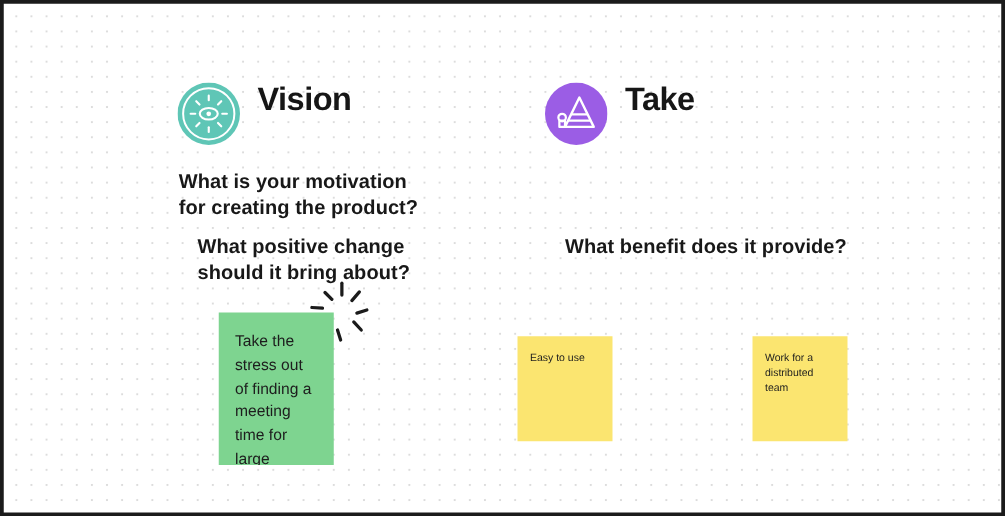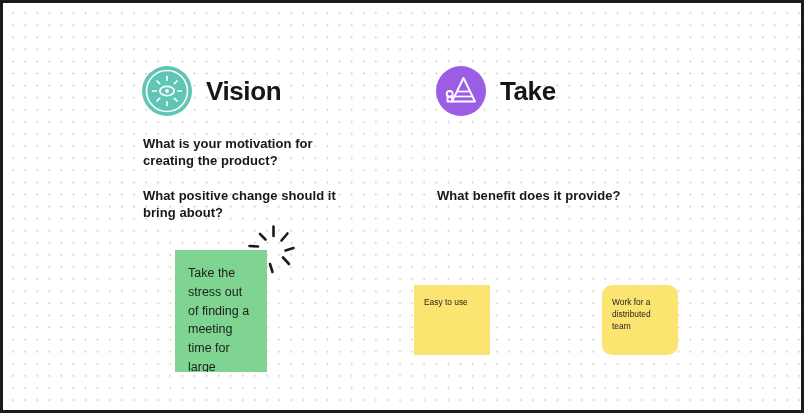--- a/index.html
+++ b/index.html
@@ -24,21 +24,20 @@
     background-image: radial-gradient(circle, #dcdcdc 1px, transparent 1.2px);
     background-size: 12.1px 12.1px;
     background-position: 4px 4px;
     overflow: hidden;
   }
 
   
   .section-head {
     position: absolute;
     display: flex;
-    align-items: center;
     gap: 14px;
   }
   .head-vision { left: 139px; top: 63px; }
   .head-needs  { left: 433px; top: 63px; }
 
   .badge {
     width: 50px;
     height: 50px;
     border-radius: 50%;
     flex: 0 0 auto;
@@ -51,30 +50,30 @@
     font-weight: bold;
     color: #161616;
     letter-spacing: -0.4px;
     line-height: 1;
     white-space: nowrap;
   }
 
   
   .question {
     position: absolute;
-    font-size: 13px;
+    font-size: 16px;
     font-weight: bold;
     color: #181818;
     line-height: 1.32;
     letter-spacing: 0.05px;
   }
   .q-left  { left: 140px; width: 200px; }
   .q-right { left: 434px; width: 260px; }
   .q-row1 { top: 132px; }
-  .q-row2 { top: 184px; }
+  .q-row2 { top: 184px; margin-left: 15px; }
 
   
   .note {
     position: absolute;
     box-sizing: border-box;
     color: #1d1d1d;
     line-height: 1.45;
     overflow: hidden;
   }
   .note-green {
@@ -83,29 +82,29 @@
     width: 92px;
     height: 122px;
     background: #7ED490;
     padding: 14px 13px 0 13px;
     font-size: 12.5px;
     line-height: 1.5;
   }
   .note-yellow {
     background: #FBE570;
     width: 76px;
-    height: 70px;
-    top: 282px;
+    height: 84px;
+    top: 266px;
     padding: 11px 10px 0 10px;
     font-size: 8.4px;
     line-height: 1.45;
   }
   .note-y1 { left: 411px; }
   .note-y2 { left: 505px; }
-  .note-y3 { left: 599px; border-radius: 10px; }
+  .note-y3 { left: 599px; }
 
   
   .sparkle {
     position: absolute;
     left: 244px;
     top: 221px;
     width: 52px;
     height: 52px;
     pointer-events: none;
   }

